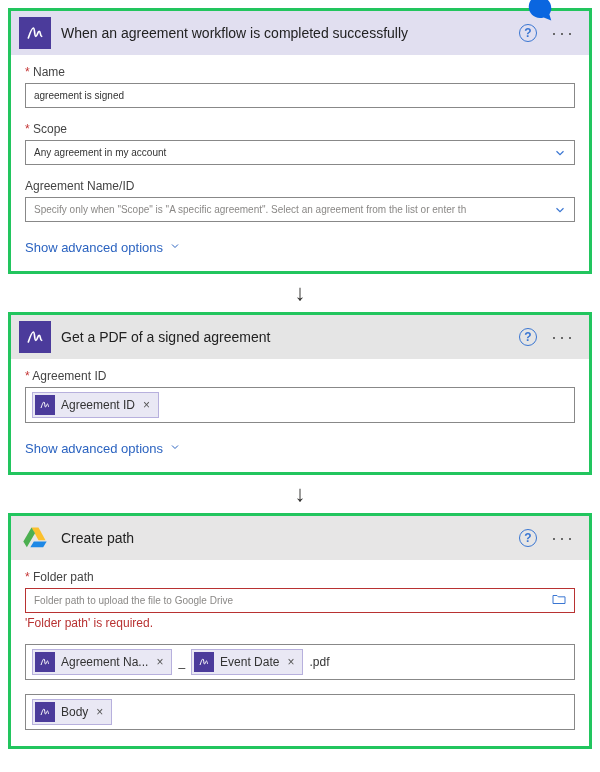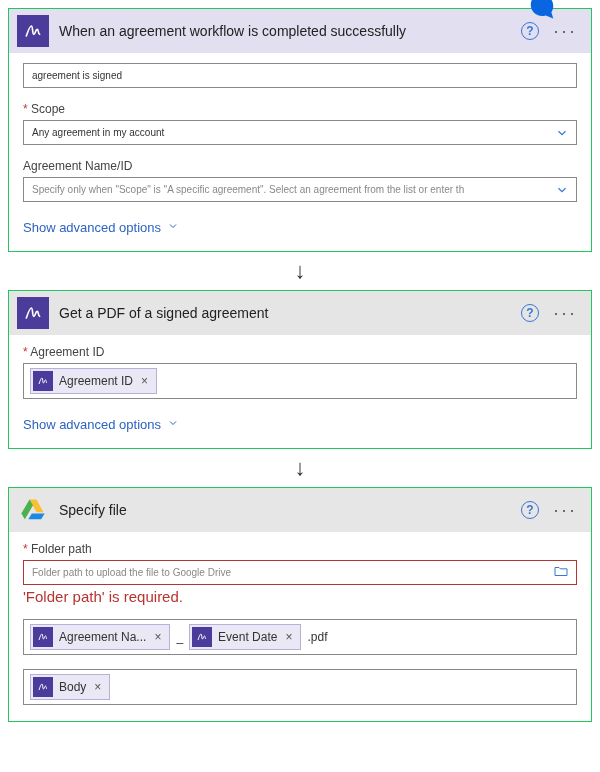--- a/index.html
+++ b/index.html
@@ -6,21 +6,21 @@
   body {
     margin: 0;
     padding: 8px;
     font-family: "Segoe UI", Arial, sans-serif;
     font-size: 13px;
     background: #fff;
     color: #323130;
     width: 600px;
   }
   .card {
-    border: 1px solid #22c55e;
+    border: 3px solid #22c55e;
     margin-bottom: 0;
     background: #fff;
   }
   .card-header {
     display: flex;
     align-items: center;
     padding: 6px 8px;
     gap: 10px;
   }
   .hdr-trigger { background: #e1dff0; }
@@ -81,21 +81,21 @@
     font-size: 12px; color: #333;
   }
   .token .tk-icon {
     width: 20px; height: 20px; background: #4b3b9b;
     display:flex;align-items:center;justify-content:center;
   }
   .token .tk-icon svg { width: 12px; height: 12px; fill:#fff; }
   .token .tk-x { color: #555; cursor: pointer; font-size: 12px; padding: 0 2px; }
   .plain-frag { font-size: 12px; color: #333; padding: 0 2px; }
   .error-input { border: 1px solid #b83232; }
-  .error-text { color: #b83232; font-size: 15px; margin-top: 3px; }
+  .error-text { color: #b83232; font-size: 12px; margin-top: 3px; }
   .folder-wrap { position: relative; }
   .folder-wrap .folder-icn {
     position: absolute; right: 8px; top: 50%; transform: translateY(-50%);
     color: #3a76d2; cursor: pointer;
   }
   .badge-drop {
     position: absolute; top: -18px; right: 34px;
     width: 30px; height: 30px;
   }
   .badge-drop svg { width: 30px; height: 30px; fill: #0a66e0; }
@@ -118,20 +118,21 @@
       <div class="dots">···</div>
     </div>
     <div class="badge-drop">
       <svg viewBox="0 0 24 24">
           <path d="M12 2C7 2 3 6 3 11c0 5 4 9 9 9 1 0 2-.2 3-.5L21 22l-1.5-5c1-1.5 1.5-3.2 1.5-5 0-5-4-9-9-9z"></path>
         </svg>
     </div>
   </div>
   <div class="card-body">
     <div class="field">
+      <label class="field-label req">Name</label>
       <input class="input" value="agreement is signed" style="">
     </div>
     <div class="field">
       <label class="field-label req">Scope</label>
       <div class="select-wrap">
         <input class="input" readonly="" value="Any agreement in my account" style="">
         <span class="chev">
           <svg width="14" height="14" viewBox="0 0 24 24">
               <path d="M6 9l6 6 6-6" fill="none" stroke="#3a76d2" stroke-width="2"></path>
             </svg>
@@ -205,21 +206,21 @@
 
 <div class="card">
   <div class="card-header hdr-gdrive">
     <div class="step-icon gdrive-icon">
       <svg viewBox="0 0 48 48">
           <path fill="#1e88e5" d="M16 40l6-10H44l-6 10z"></path>
           <path fill="#fbc02d" d="M30 6H18l12 22h12z"></path>
           <path fill="#4caf50" d="M18 6L4 30l6 10 14-24z"></path>
         </svg>
     </div>
-    <div class="step-title">Specify file</div>
+    <div class="step-title">Create path</div>
     <div class="hdr-actions">
       <div class="help-icon">?</div>
       <div class="dots">···</div>
     </div>
   </div>
   <div class="card-body">
     <div class="field">
       <label class="field-label req">Folder path</label>
       <div class="folder-wrap">
         <input class="input error-input" placeholder="Folder path to upload the file to Google Drive" style="">

